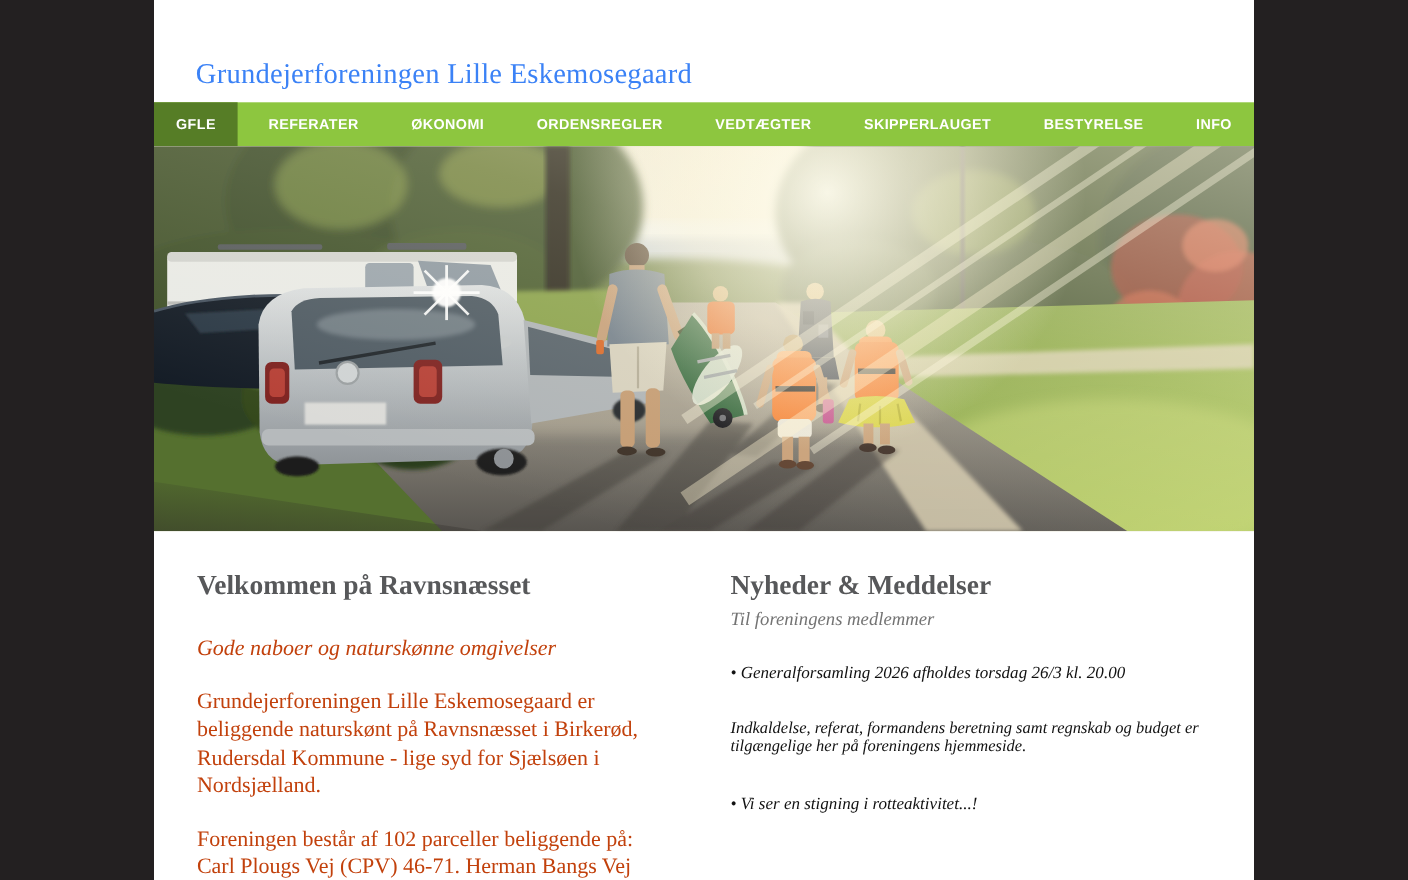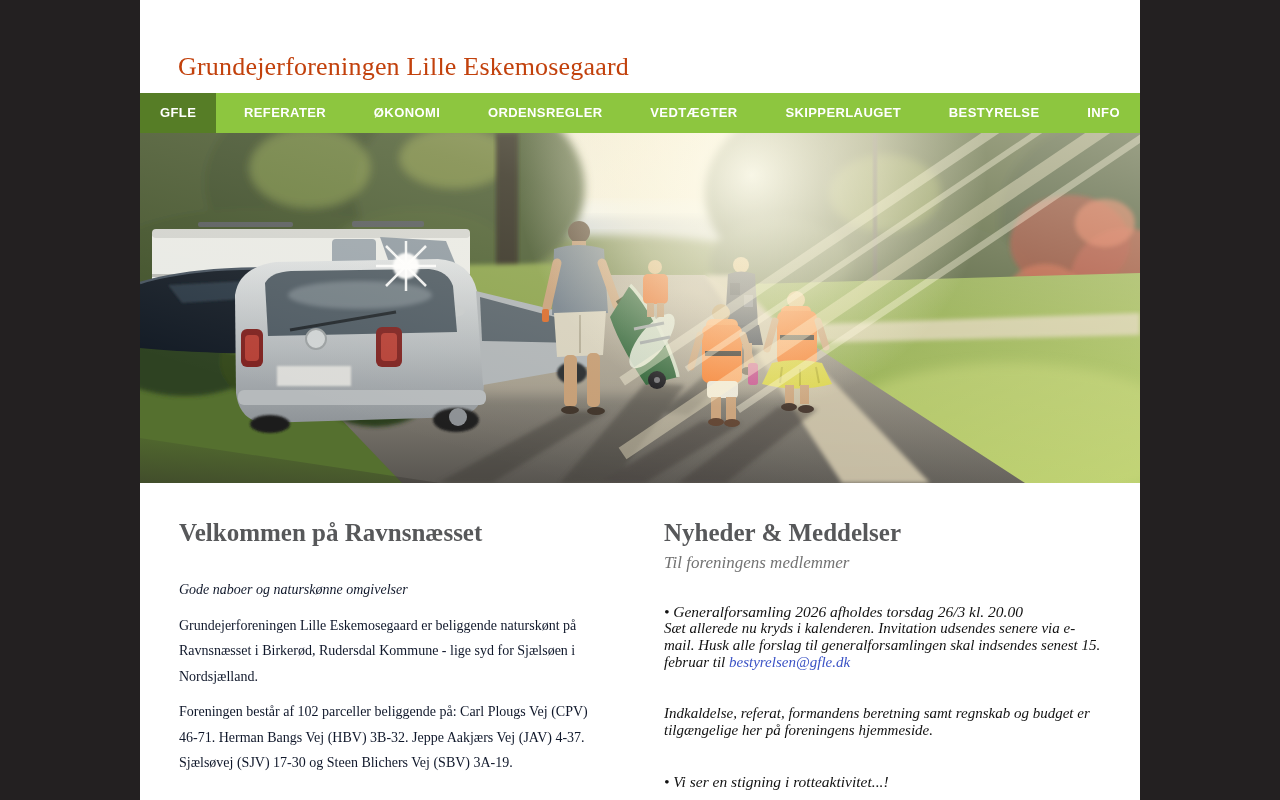--- a/index.html
+++ b/index.html
@@ -6,43 +6,43 @@
   body{
     width:1280px;height:800px;overflow:hidden;
     background:#232021;
     font-family:"Liberation Serif", serif;
   }
   .site{width:1000px;margin:0 auto;background:#ffffff;height:800px;}
   
   .site-header{height:93px;background:#ffffff;}
   .site-title{
     padding:52px 1px 0 38px;margin:0;
-    font-size:26px;font-weight:normal;color:#c2410c;
+    font-size:26px;font-weight:normal;color:#3b82f6;
     letter-spacing:.2px;
   }
   
   .nav{display:flex;justify-content:space-between;height:40px;background:#8dc63f;
        font-family:"Liberation Sans", sans-serif;align-items:center;}
   .nav-item{
     display:block;height:40px;line-height:40px;padding:0 20px;
     color:#ffffff;font-size:13px;font-weight:bold;letter-spacing:.4px;
     text-decoration:none;cursor:pointer;white-space:nowrap;
   }
   .nav-item.active{background:#567d26;}
   
   .hero{height:350px;overflow:hidden;position:relative;background:#ece9da;}
   .hero svg{display:block;}
   
   .main{display:flex;gap:73px;padding:36px 39px 0 39px;}
   .col-left{width:412px;}
   .col-right{width:437px;}
   .col-title{margin:0;font-size:25px;font-weight:bold;color:#57585a;}
   .col-subtitle{margin:6px 0 0 0;font-size:17px;font-style:italic;color:#737373;}
-  .col-left p{margin:30px 0 0 0;font-size:14px;line-height:25.5px;color:#0f172a;}
-  .col-left p + p{margin-top:10px;}
+  .col-left p{margin:30px 0 0 0;font-size:20px;line-height:25.5px;color:#c2410c;}
+  .col-left p + p{margin-top:23px;}
   .news{margin-top:30px;font-style:italic;color:#111;}
   .news-item{margin-bottom:34px;font-size:15px;line-height:17px;}
   .news-headline{font-weight:normal;font-size:15.5px;}
   .news-body{margin-top:0;}
   .email-link{color:#3a52c5;text-decoration:none;cursor:pointer;font-style:italic;}
 </style>
 <title>Grundejerforeningen Lille Eskemosegaard</title></head>
 <body>
 
 <div class="site">
@@ -327,21 +327,20 @@
       <p>Grundejerforeningen Lille Eskemosegaard er beliggende naturskønt på Ravnsnæsset i Birkerød, Rudersdal Kommune - lige syd for Sjælsøen i Nordsjælland.</p>
       <p>Foreningen består af 102 parceller beliggende på: Carl Plougs Vej (CPV) 46-71. Herman Bangs Vej (HBV) 3B-32. Jeppe Aakjærs Vej (JAV) 4-37. Sjælsøvej (SJV) 17-30 og Steen Blichers Vej (SBV) 3A-19.</p>
     </section>
 
     <section class="col-right">
       <h2 class="col-title">Nyheder &amp; Meddelser</h2>
       <p class="col-subtitle">Til foreningens medlemmer</p>
       <div class="news">
         <div class="news-item">
           <div class="news-headline">• Generalforsamling 2026 afholdes torsdag 26/3 kl. 20.00</div>
-          <div class="news-body"><span>Sæt allerede nu kryds i kalenderen. Invitation udsendes senere via e-mail. Husk alle forslag til generalforsamlingen skal indsendes senest 15. februar til </span><a class="email-link">bestyrelsen@gfle.dk</a></div>
         </div>
         <div class="news-item">
           <div class="news-body">Indkaldelse, referat, formandens beretning samt regnskab og budget er tilgængelige her på foreningens hjemmeside.</div>
         </div>
         <div class="news-item">
           <div class="news-headline">• Vi ser en stigning i rotteaktivitet...!</div>
         </div>
       </div>
     </section>
 

